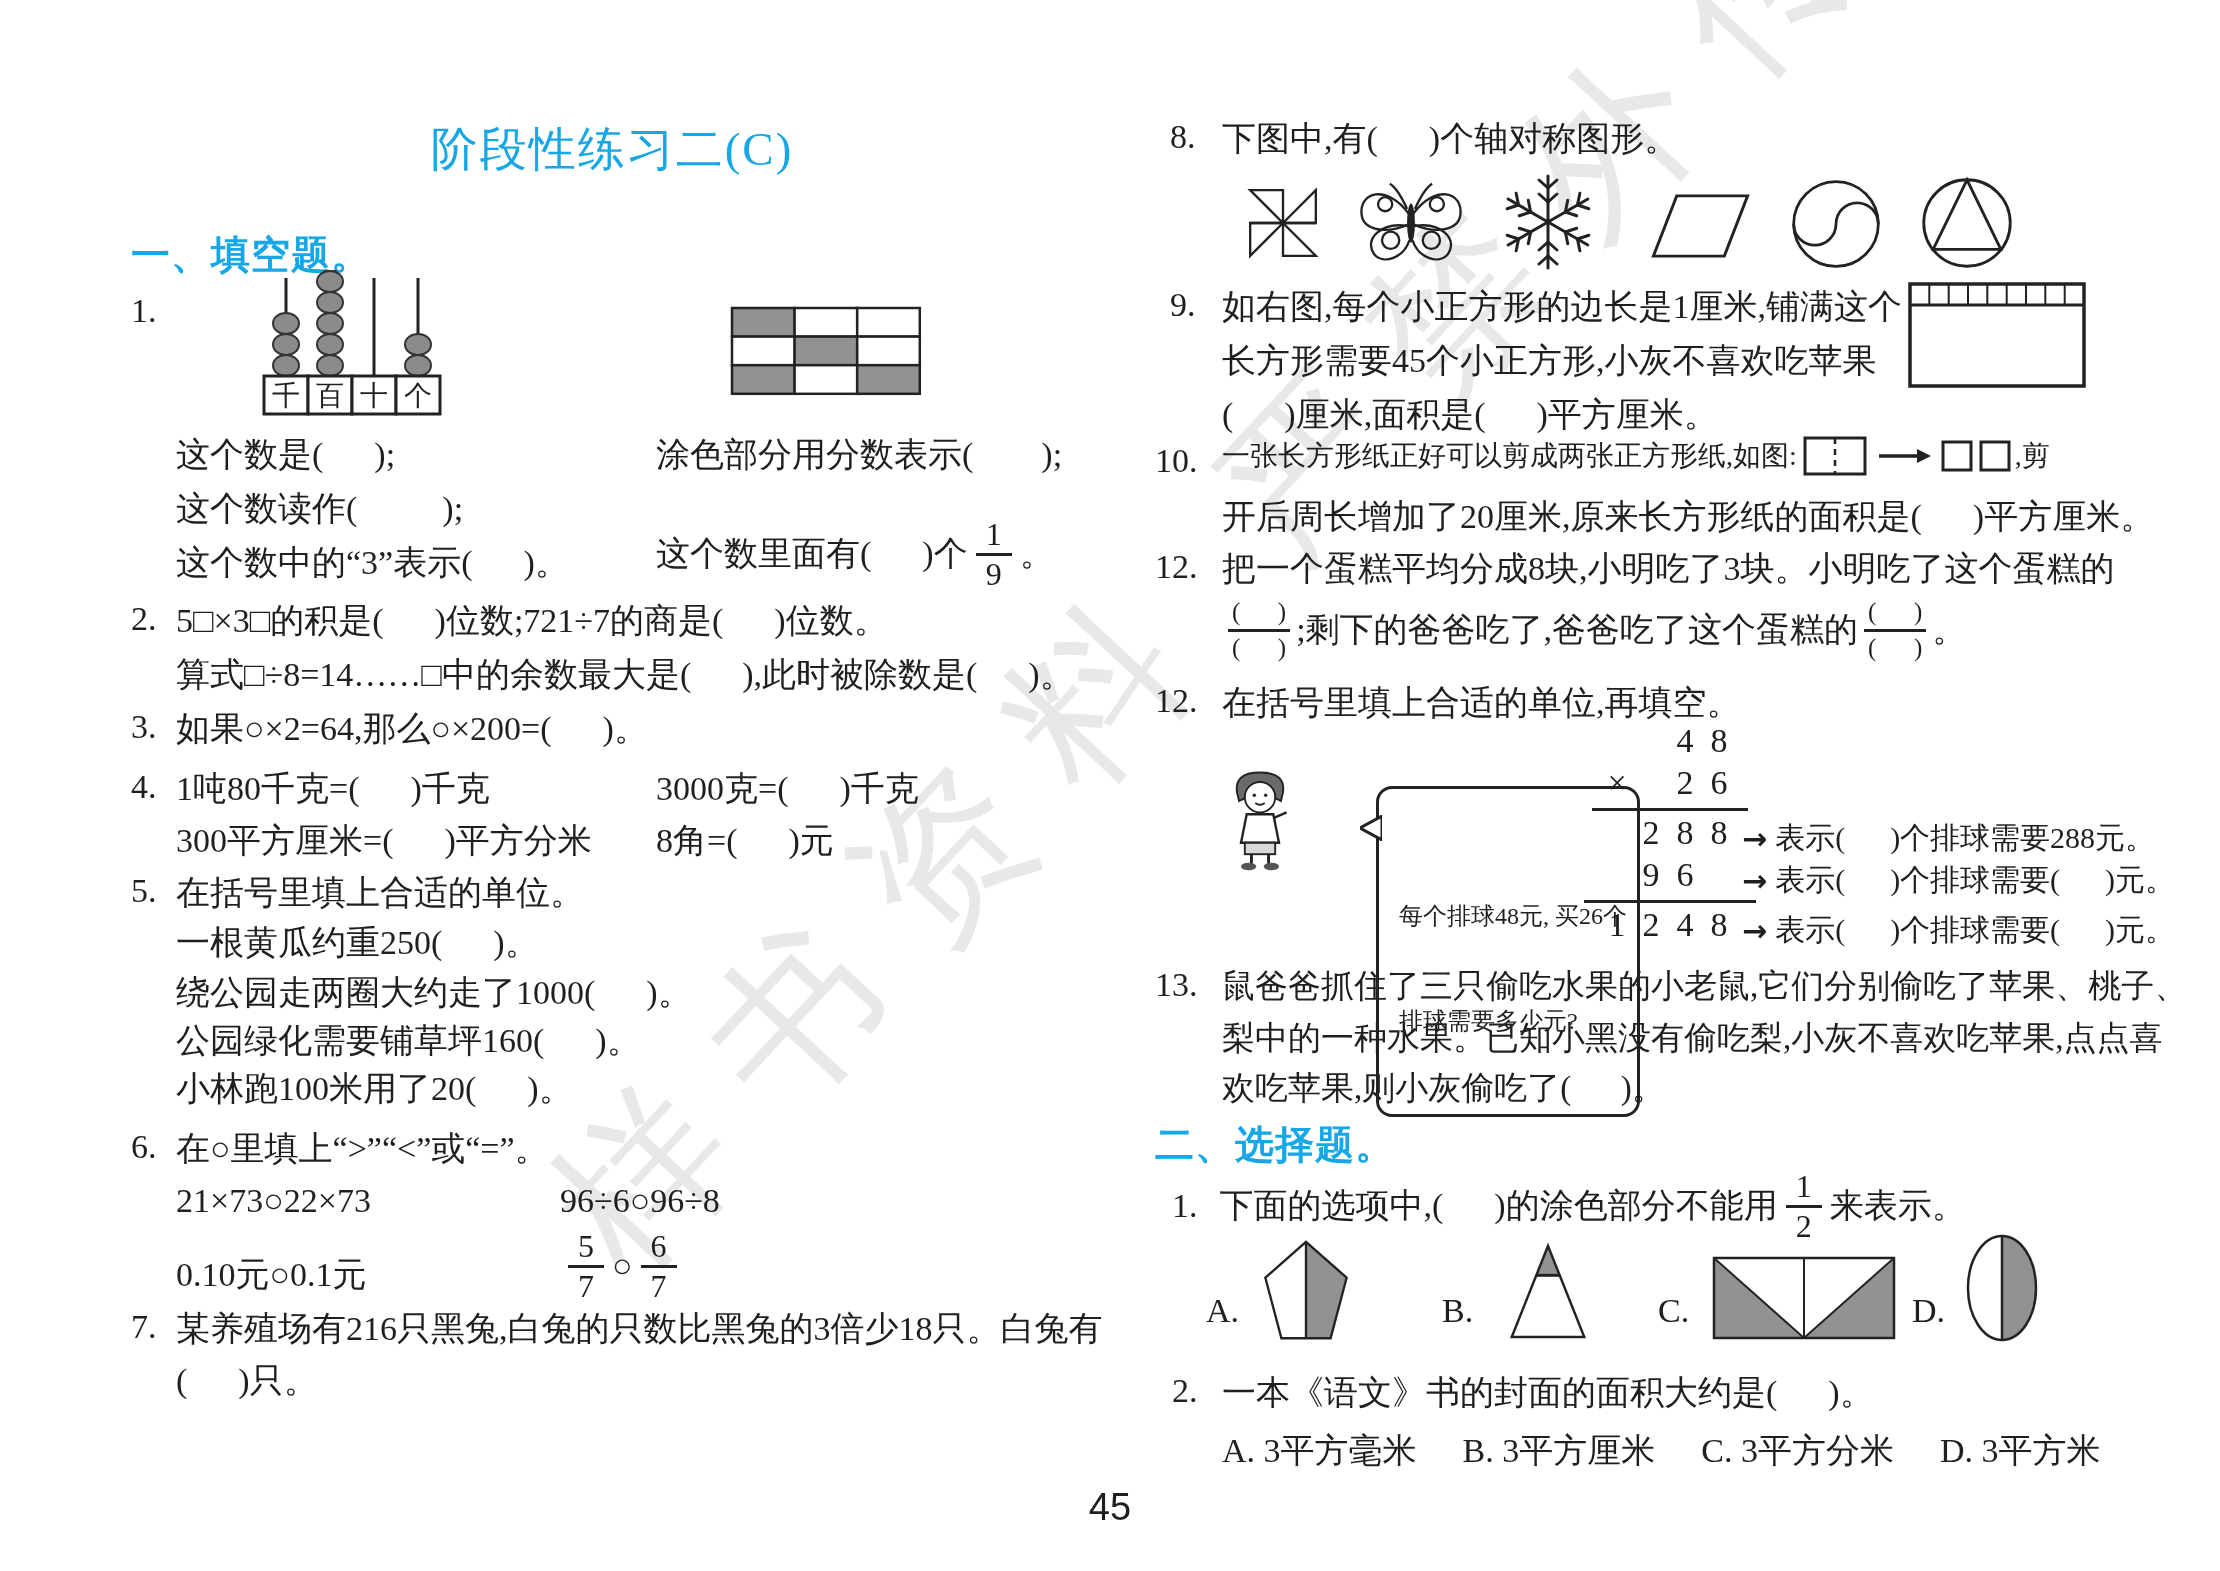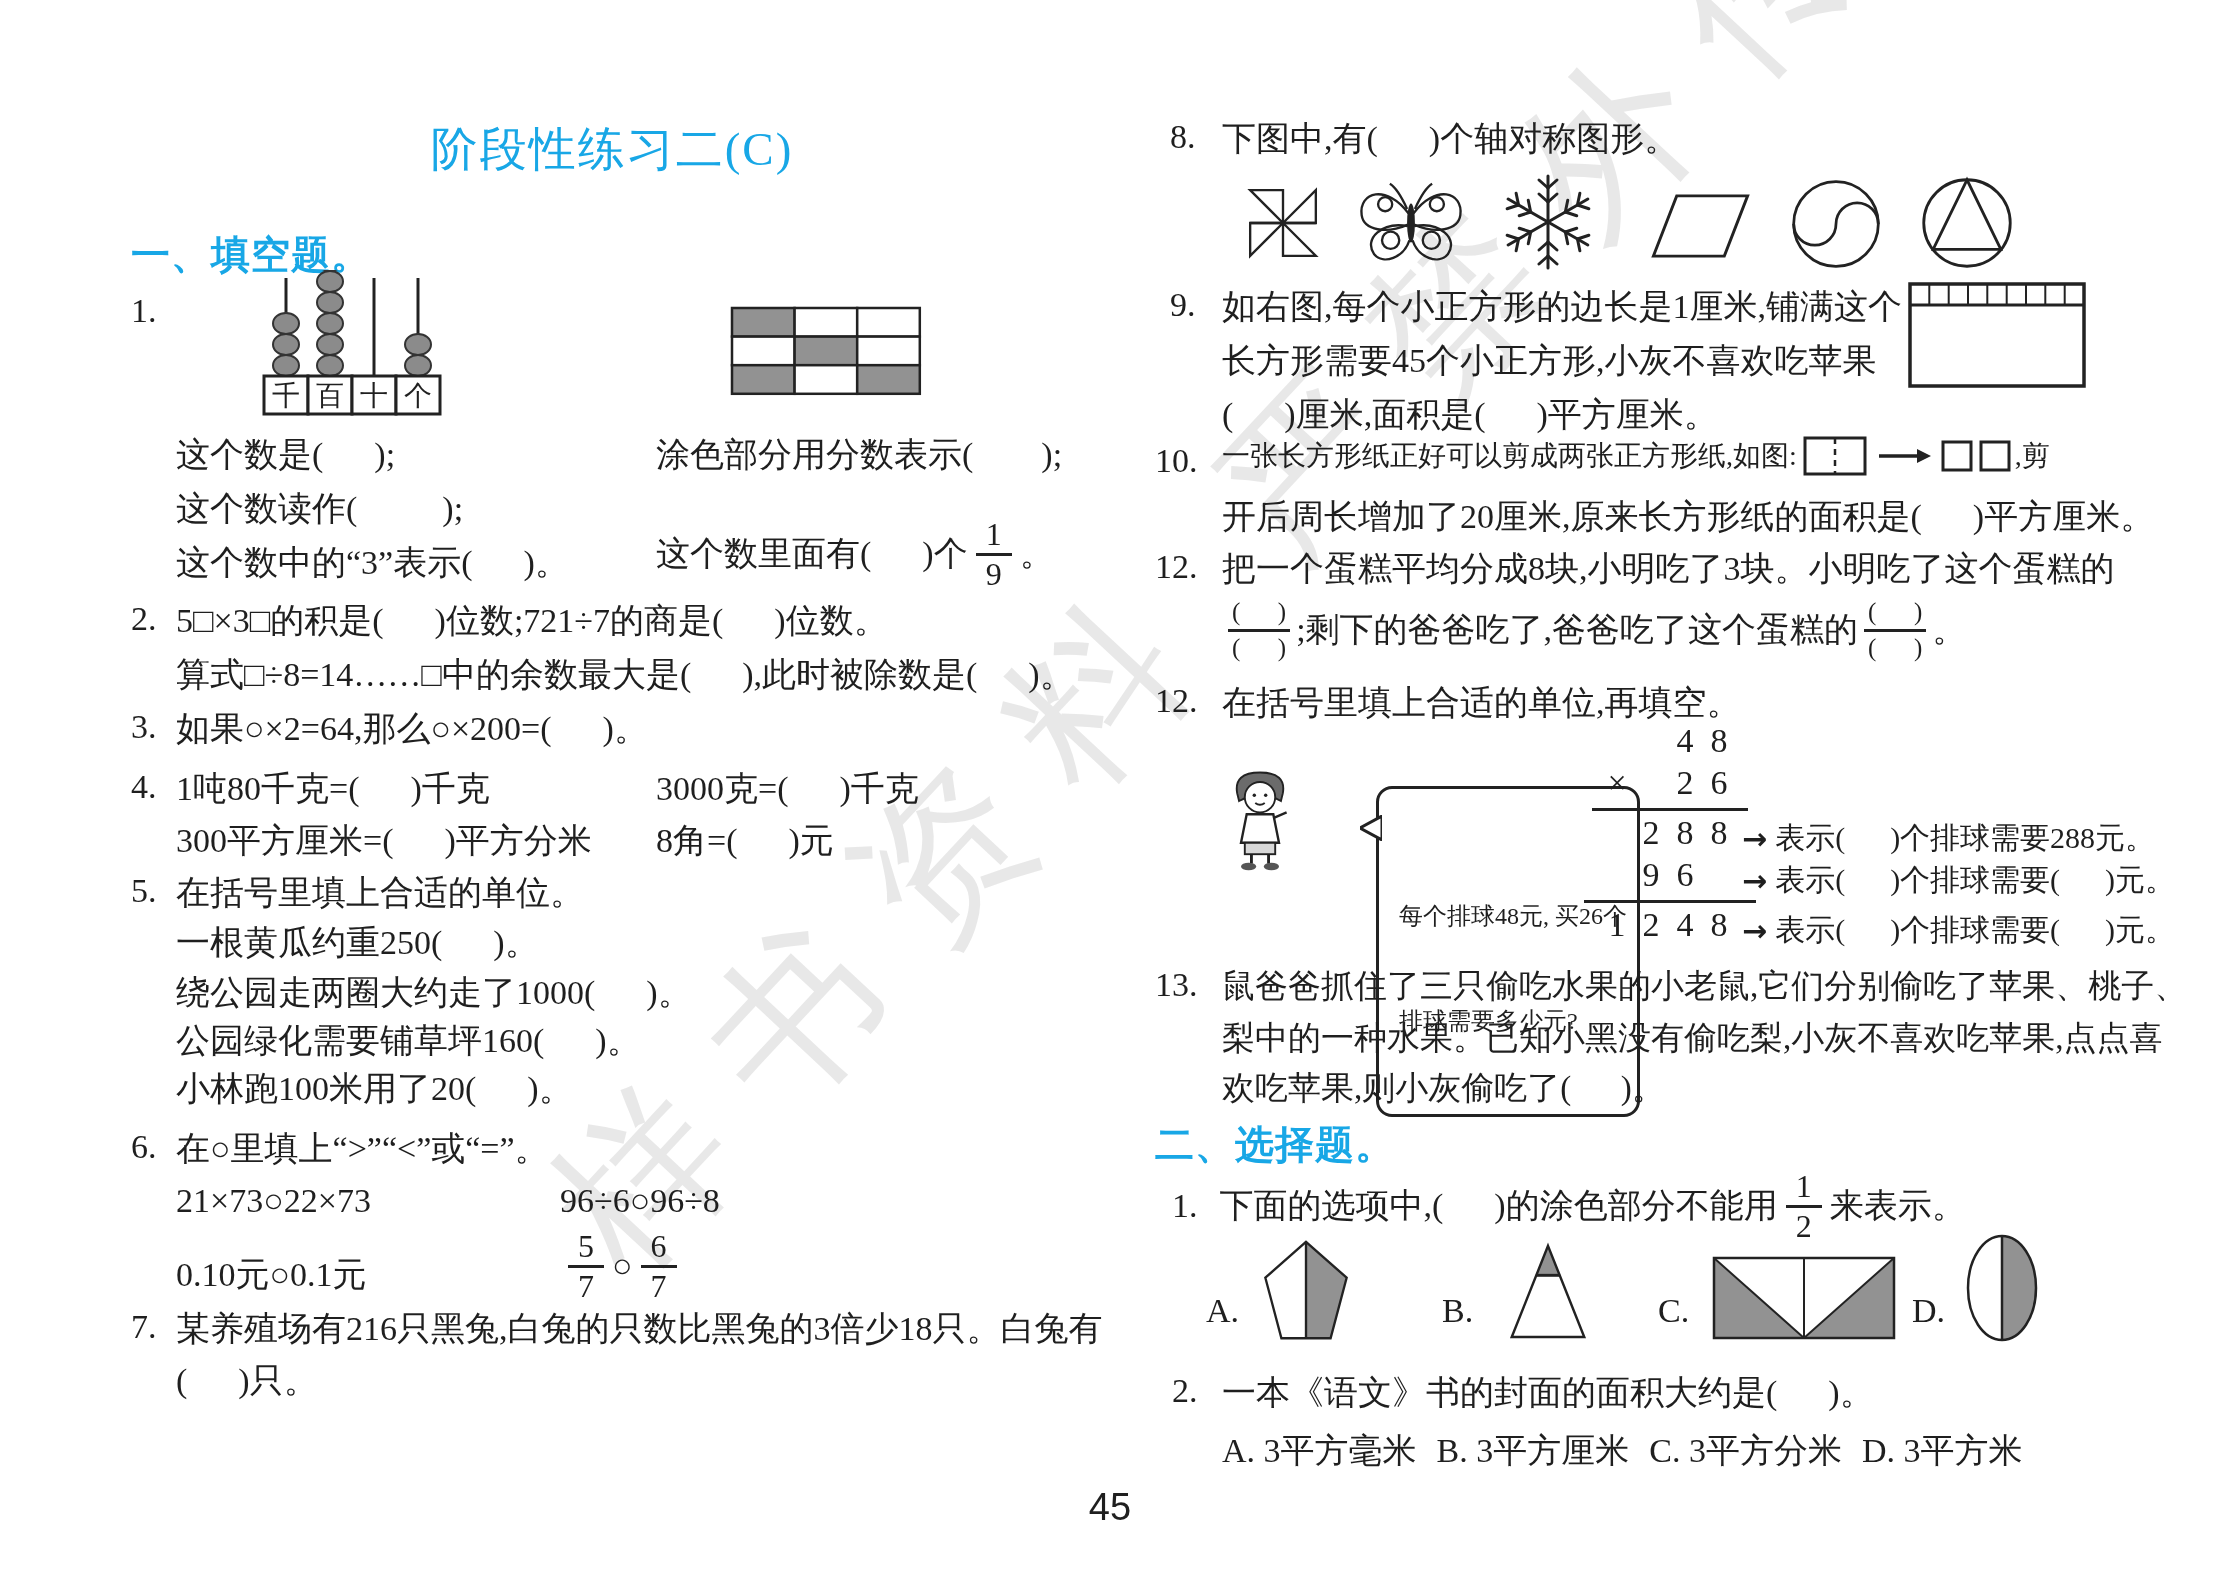--- a/index.html
+++ b/index.html
@@ -26,21 +26,21 @@
   .mrow{position:absolute;display:flex;}
   .mc{display:inline-block;width:34px;text-align:center;font-size:34px;}
   .mrule{position:absolute;border-top:3px solid #222;}
   .arrowtxt{position:absolute;display:flex;align-items:center;font-size:30px;white-space:pre;}
   .arrow{font-family:"DejaVu Sans",sans-serif;font-weight:bold;font-size:30px;margin-right:8px;}
   .bubble{position:absolute;border:3px solid #222;border-radius:16px;padding:6px 10px;
           font-size:24px;line-height:1.45;white-space:pre;}
   .pagenum{position:absolute;left:1060px;top:1486px;width:100px;text-align:center;
            font-size:38px;font-family:"Liberation Sans","DejaVu Sans",sans-serif;}
   .optlabel{position:absolute;font-size:34px;}
-  .optsrow{position:absolute;display:flex;gap:20px;font-size:34px;white-space:pre;}
+  .optsrow{position:absolute;display:flex;gap:46px;font-size:34px;white-space:pre;}
 </style>
 </head>
 <body>
 
 <div class="page">
 
   <div class="watermark">样书资料 严禁外传</div>
 
   <div class="title cyan">阶段性练习二(C)</div>
 

